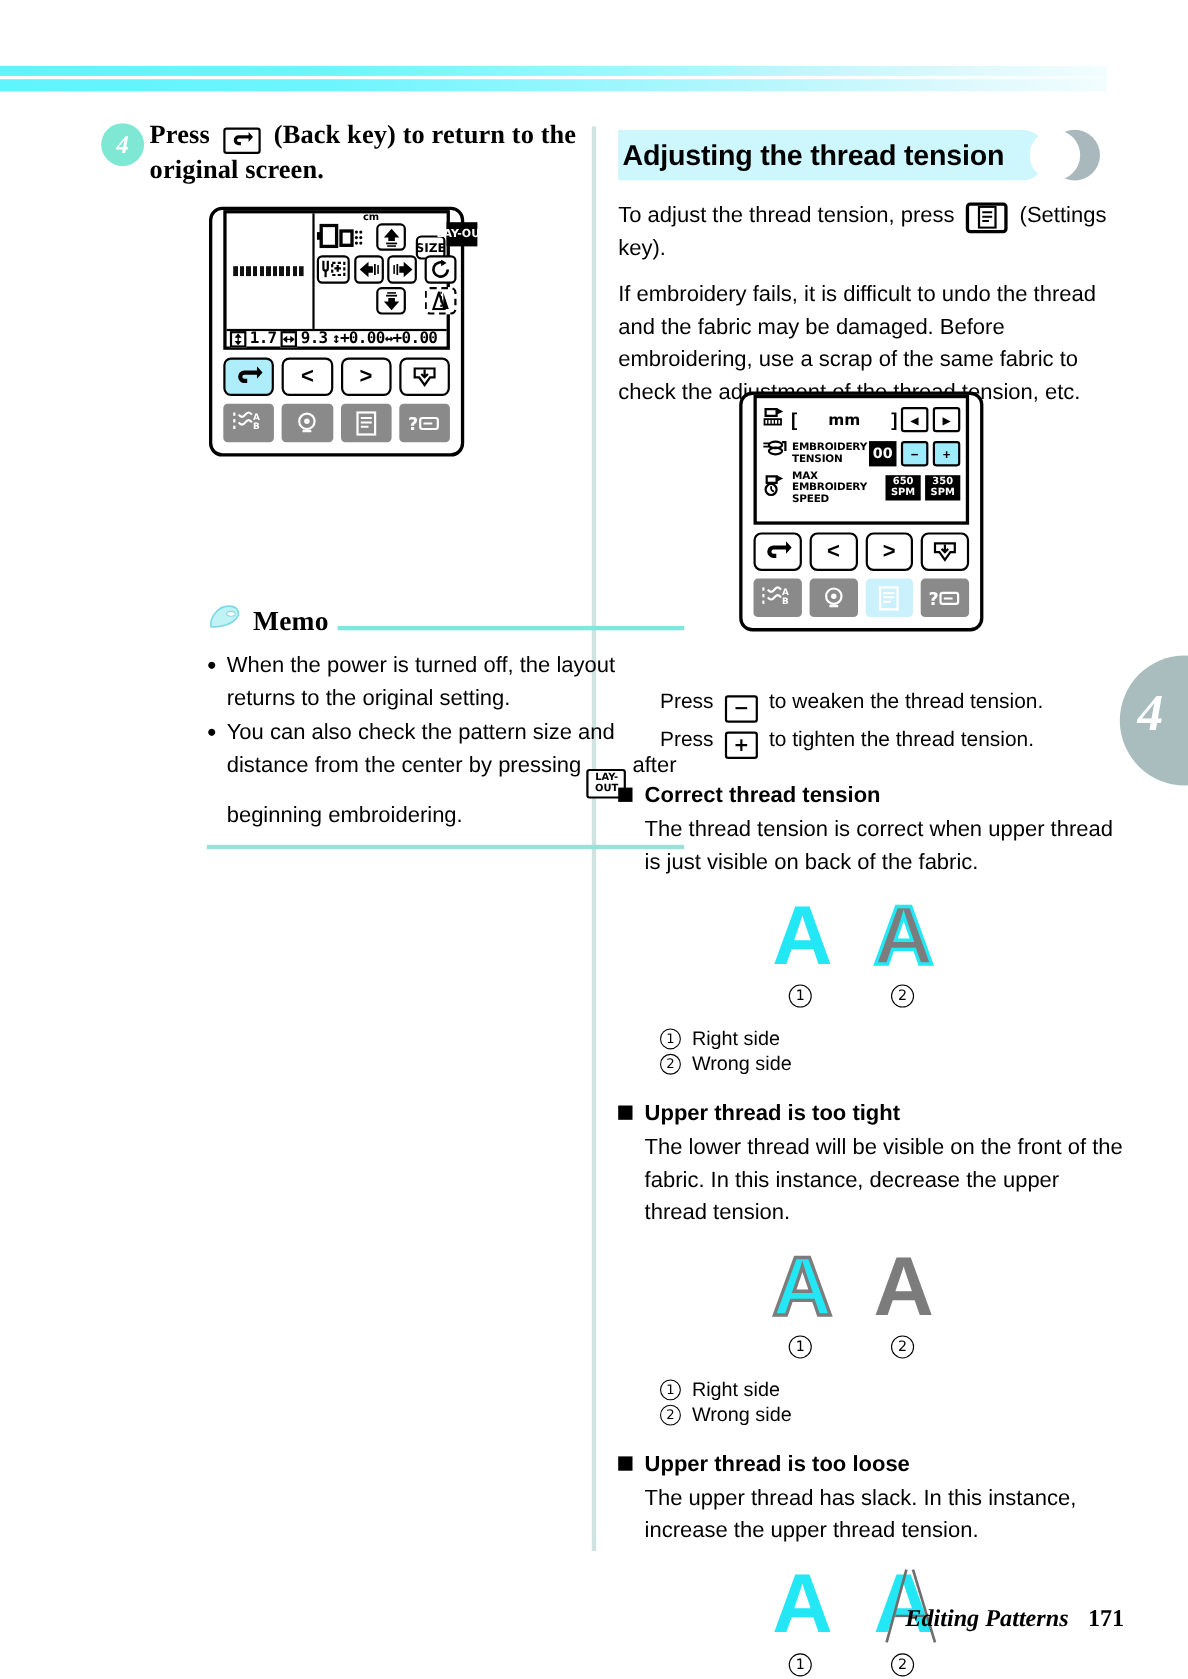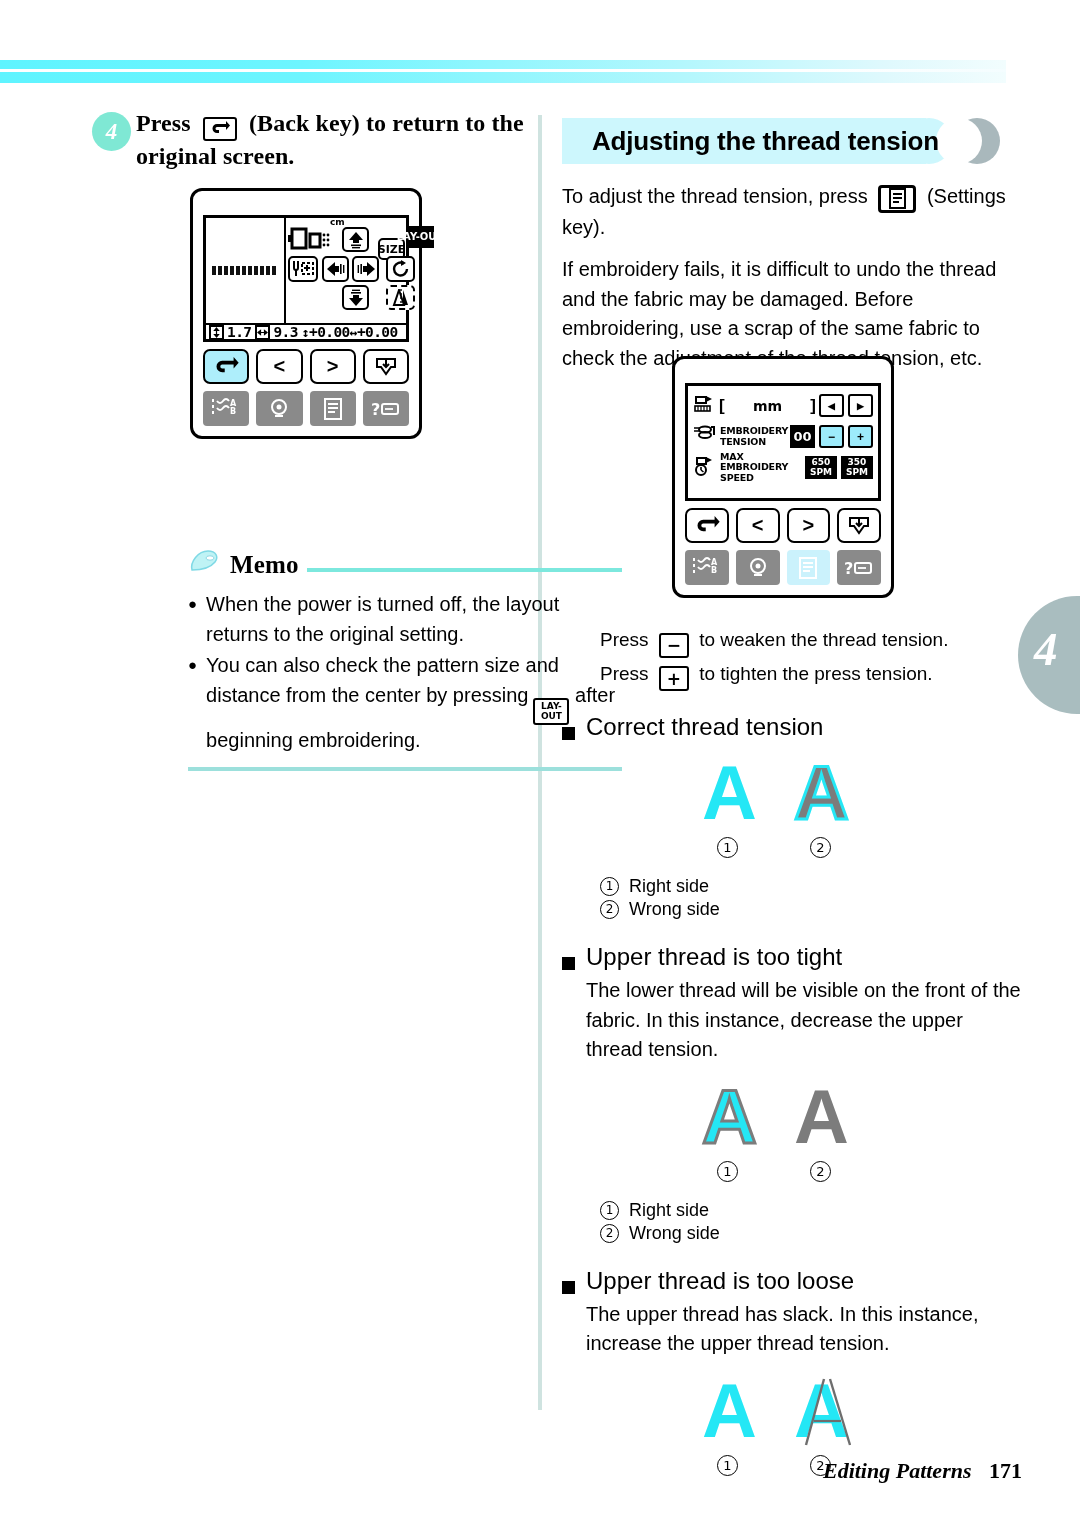--- a/index.html
+++ b/index.html
@@ -60,21 +60,21 @@
   }
   .step-text .keybox {
     display: inline-flex; vertical-align: -5px; margin: 0 6px;
     width: 34px; height: 24px; border: 2.5px solid #000; border-radius: 3px;
     align-items: center; justify-content: center; background: #fff;
   }
 
   
   .lcd {
     border: 3px solid #000; border-radius: 12px; background: #fff;
-    padding: 24px 10px 10px 10px;
+    padding: 0 10px 10px 10px;
   }
   .lcd-screen { border: 3px solid #000; background: #fff; }
   .lcd-keyrow { display: flex; gap: 7px; margin-top: 7px; }
   .lcd-key {
     flex: 1; height: 35px; border: 2.5px solid #000; border-radius: 7px;
     background: #fff; display: flex; align-items: center; justify-content: center;
     font-size: 20px; font-weight: 700;
   }
   .lcd-key.hl { background: #AEEEFB; }
   .lcd-key.gray {
@@ -148,21 +148,21 @@
   }
   .banner-dot {
     position: absolute; left: 392px; top: 0; width: 46px; height: 46px;
     border-radius: 50%; background: #A9B8BC;
   }
   .banner-dot2 {
     position: absolute; left: 374px; top: 0; width: 46px; height: 46px;
     border-radius: 50%; background: #ffffff;
   }
   .banner-title {
-    position: absolute; left: 30px; top: 8px;
+    position: absolute; left: 4px; top: 8px;
     font-size: 26px; font-weight: 700; letter-spacing: -.2px;
   }
 
   .body-p {
     font-size: 20px; line-height: 29.5px; margin-bottom: 13px;
   }
   .keybox-inline {
     display: inline-flex; align-items: center; justify-content: center;
     width: 38px; height: 28px; border: 3px solid #000; border-radius: 4px;
     background: #fff; vertical-align: -6px; margin: 0 5px;
@@ -195,22 +195,22 @@
     font-family: "DejaVu Sans", sans-serif; font-weight: 700; font-size: 9px; line-height: 9.5px;
   }
   .mm-field {
     flex: 1; display: flex; align-items: center; justify-content: center;
     font-family: "DejaVu Sans", sans-serif; font-weight: 700; font-size: 14px;
   }
 
   .press-line { font-size: 19px; line-height: 32px; margin-left: 38px; }
 
   .sub-head {
-    display: flex; align-items: flex-end; gap: 11px;
-    font-weight: 400; font-size: 24px; margin-top: 22px; margin-bottom: 5px;
+    display: flex; align-items: center; gap: 11px;
+    font-weight: 700; font-size: 20px; margin-top: 22px; margin-bottom: 5px;
   }
   .sq { width: 13px; height: 13px; background: #000; flex: none; position: relative; top: -1px; }
   .sub-body { margin-left: 24px; font-size: 20px; line-height: 29.5px; }
 
   
   .figure { position: relative; height: 118px; margin-top: 14px; }
   .glyphA {
     position: absolute; font-family: "Liberation Sans", sans-serif;
     font-size: 76px; font-weight: 700; line-height: 76px;
   }
@@ -600,27 +600,28 @@
     <div style="height:238px"></div>
 
     <div class="press-line">
       <span>Press</span>
       <span class="keybox-sm">−</span>
       <span>to weaken the thread tension.</span>
     </div>
     <div class="press-line">
       <span>Press</span>
       <span class="keybox-sm">+</span>
-      <span>to tighten the press tension.</span>
+      <span>to tighten the thread tension.</span>
     </div>
 
     <div class="sub-head">
       <span class="sq"></span>
       <span>Correct thread tension</span>
     </div>
+    <div class="sub-body">The thread tension is correct when upper thread is just visible on back of the fabric.</div>
     <div class="figure">
       <div class="glyphA" style="left:140px;top:0;color:#24E7F5;">A</div>
       <div class="glyphA" style="left:232px;top:0;color:#7C7C7C;-webkit-text-stroke:3px #24E7F5;">A</div>
       <div class="circnum" style="left:155px;top:82px;">1</div>
       <div class="circnum" style="left:248px;top:82px;">2</div>
     </div>
     <div class="legend">
       <div class="legend-row">
         <span class="legend-c">1</span>
         <span>Right side</span>

